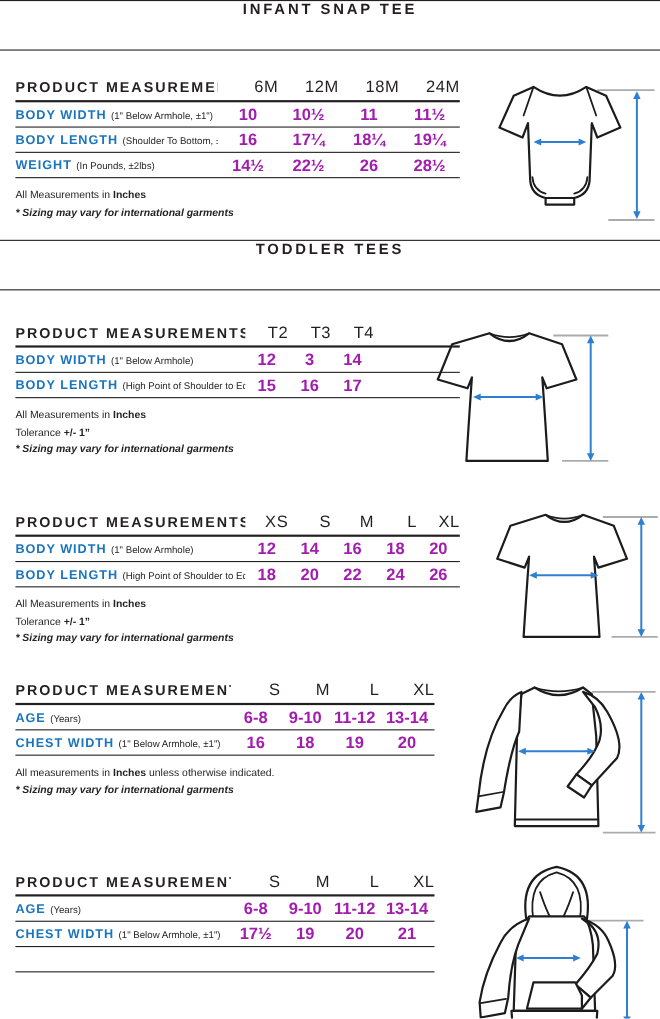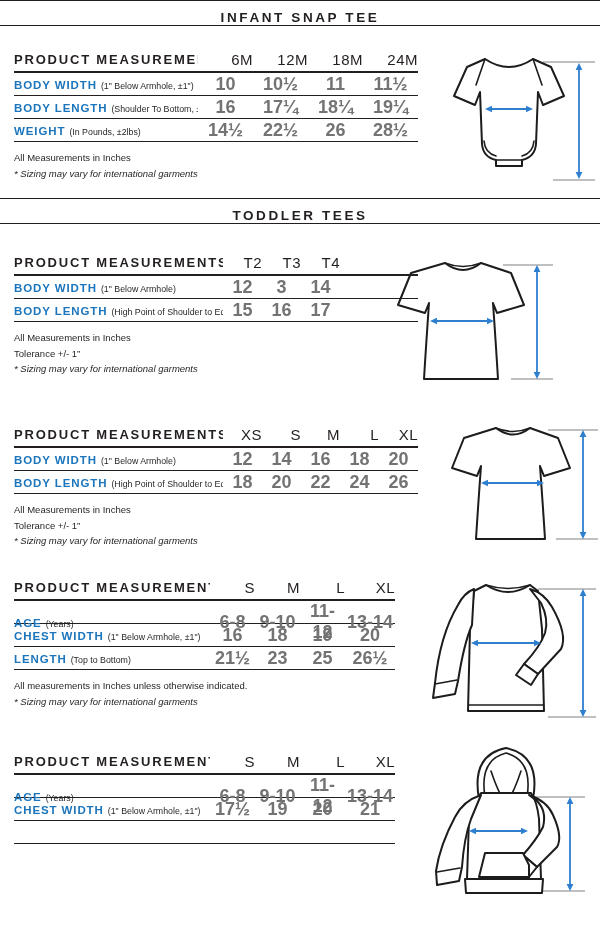--- a/index.html
+++ b/index.html
@@ -1,42 +1,42 @@
 <!DOCTYPE html>
 <html><head>
 <meta charset="utf-8">
 <style>
   * { margin:0; padding:0; box-sizing:border-box; }
   html,body { width:600px; height:926px; overflow:hidden; background:#fff;
     font-family:"Liberation Sans", sans-serif; color:#231F20; }
 
   .section { position:relative; }
 
-  .band { height:26px; border-top:1.5px solid #231F20; border-bottom:1.5px solid #231F20;
-    display:flex; align-items:flex-end; justify-content:center; }
+  .band { height:46px; border-top:1.5px solid #231F20; border-bottom:1.5px solid #231F20;
+    display:flex; align-items:flex-start; justify-content:center; }
   .band-title { font-size:13.5px; font-weight:800; letter-spacing:2.6px; }
 
   .content { position:relative; padding-left:14px; }
 
   
   .table-wrap { position:relative; z-index:2; }
   .trow { display:grid; align-items:center; border-bottom:1.5px solid #231F20; height:23px; }
   .trow.head { height:26px; border-bottom:2.5px solid #231F20; }
   .hdr-label { font-size:13px; font-weight:800; letter-spacing:1.8px; }
   .col-hdr { text-align:right; font-size:15px; font-weight:400; letter-spacing:.5px; }
   .lbl-cell { white-space:nowrap; overflow:hidden; }
   .row-label { color:#1B75BC; font-size:11.5px; font-weight:800; letter-spacing:.9px;margin-top:32px; }
   .row-note { color:#231F20; font-size:8.8px; margin-left:4px; }
-  .val { text-align:center; color:#737373; font-size:18px; font-weight:800; }
+  .val { text-align:center; color:#a21caf; font-size:15px; font-weight:800; }
 
   
   .footnotes { margin-top:8px; }
   .footnote { font-size:9.5px; line-height:15.5px; }
-  .footnote .b { font-weight:400; }
-  .footnote .i { font-style:italic; font-weight:400; }
+  .footnote .b { font-weight:700; }
+  .footnote .i { font-style:italic; font-weight:700; }
 
   
   .sec-0 .table-wrap { width:404px; margin-top:21px; }
   .sec-0 .trow { grid-template-columns:1fr 55px 55px 55px 55px; }
   .sec-0 .content { height:151px; }
 
   .sec-1 .table-wrap { width:404px; margin-top:26px; }
   .sec-1 .trow { grid-template-columns:1fr 39px 39px 39px; padding-right:78px; }
   .sec-1 .content { height:148px; }
 
@@ -229,27 +229,20 @@
             <div class="val">9-10</div>
             <div class="val">11-12</div>
             <div class="val">13-14</div>
           </div>
           <div class="trow">
             <div class="lbl-cell"><span class="row-label">CHEST WIDTH</span><span class="row-note">(1" Below Armhole, ±1")</span></div>
             <div class="val">16</div>
             <div class="val">18</div>
             <div class="val">19</div>
             <div class="val">20</div>
-          </div>
-          <div class="trow">
-            <div class="lbl-cell"><span class="row-label">LENGTH</span><span class="row-note">(Top to Bottom)</span></div>
-            <div class="val">21½</div>
-            <div class="val">23</div>
-            <div class="val">25</div>
-            <div class="val">26½</div>
           </div>
         </div>
         <div class="footnotes">
           <div class="footnote"><span>All measurements in </span><span class="b ">Inches</span><span> unless otherwise indicated.</span></div>
           <div class="footnote"><span class="i">* Sizing may vary for international garments</span></div>
         </div>
         <div class="illus"><svg width="180" height="158" viewBox="0 0 180 158">
     <line class="guide" x1="118" y1="12" x2="176" y2="12"></line>
     <line class="guide" x1="128" y1="140" x2="176" y2="140"></line>
     <path class="garment" d="M66,8 Q88,22 110,8 L118,14 L122,52 L124,134 L48,134 L50,52 L54,14 Z"></path>

